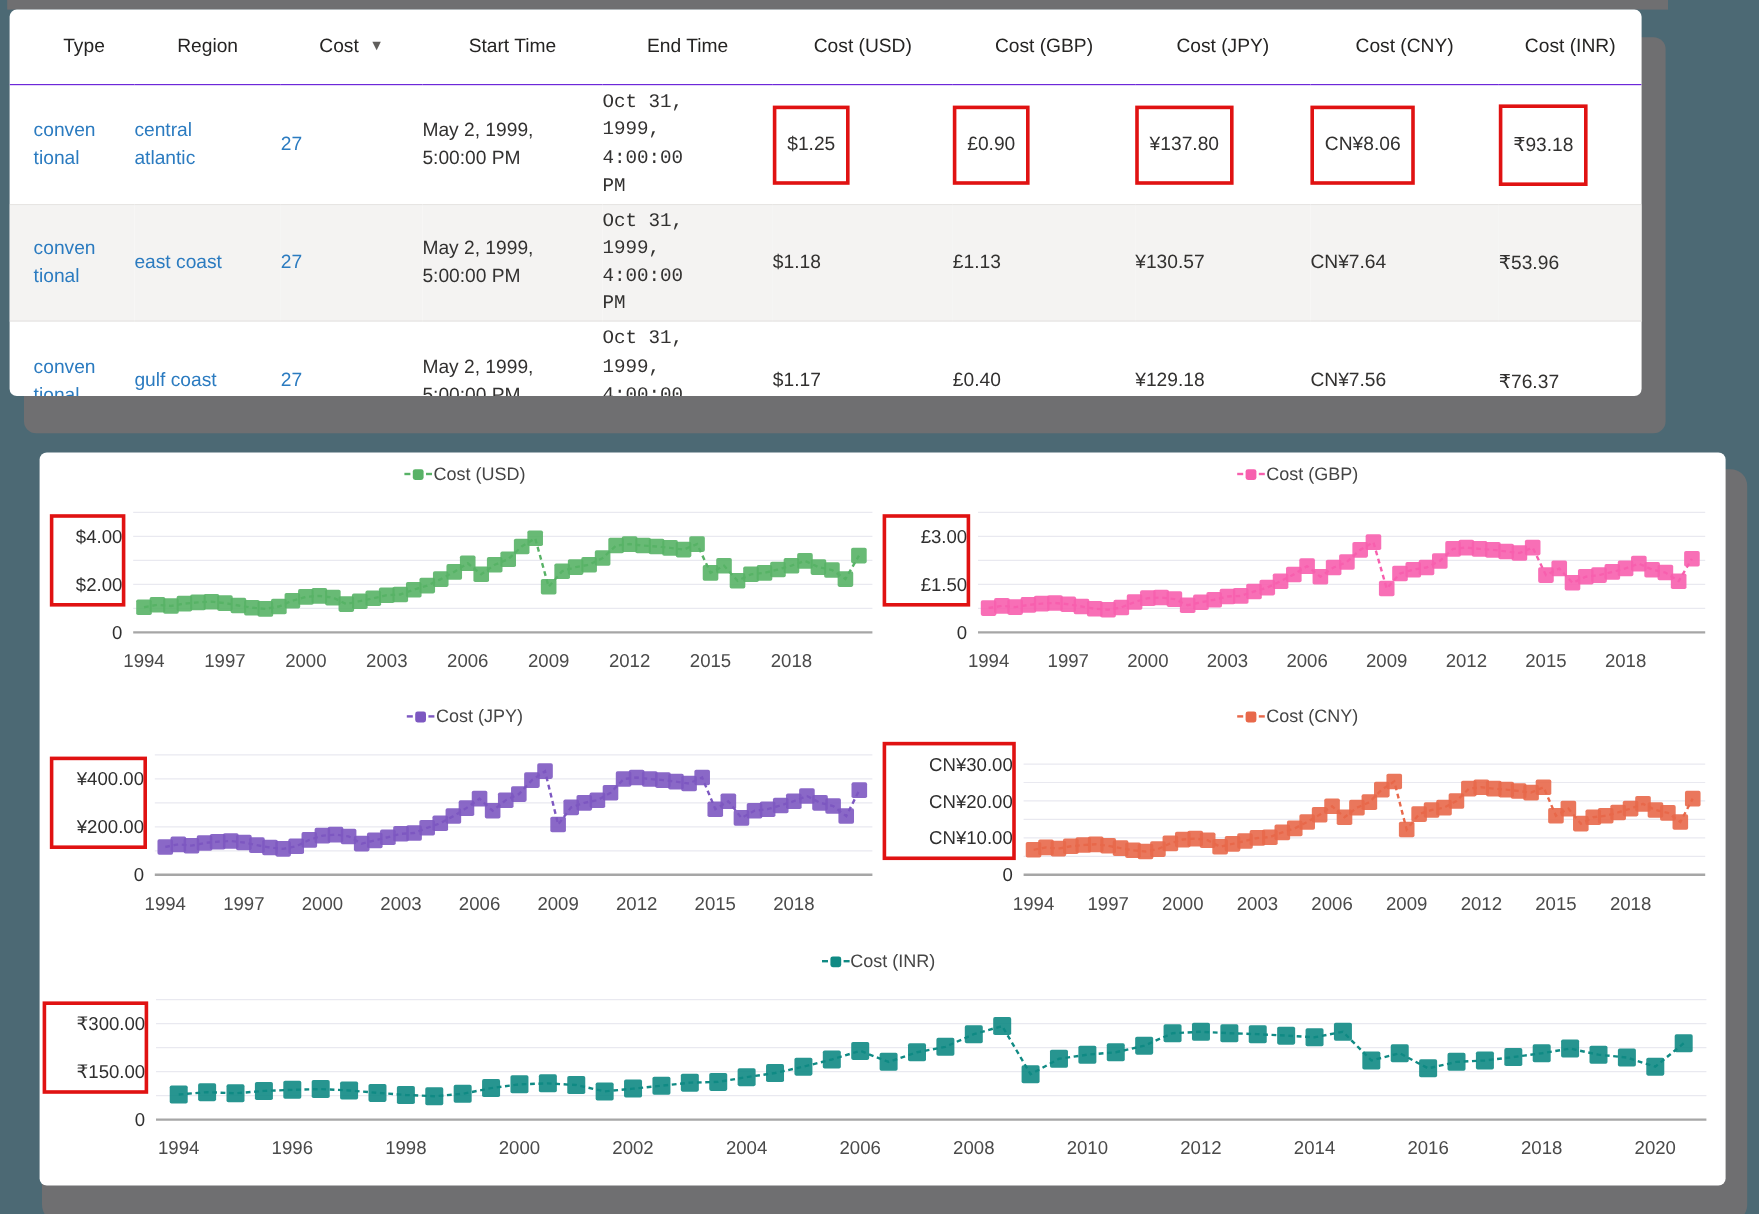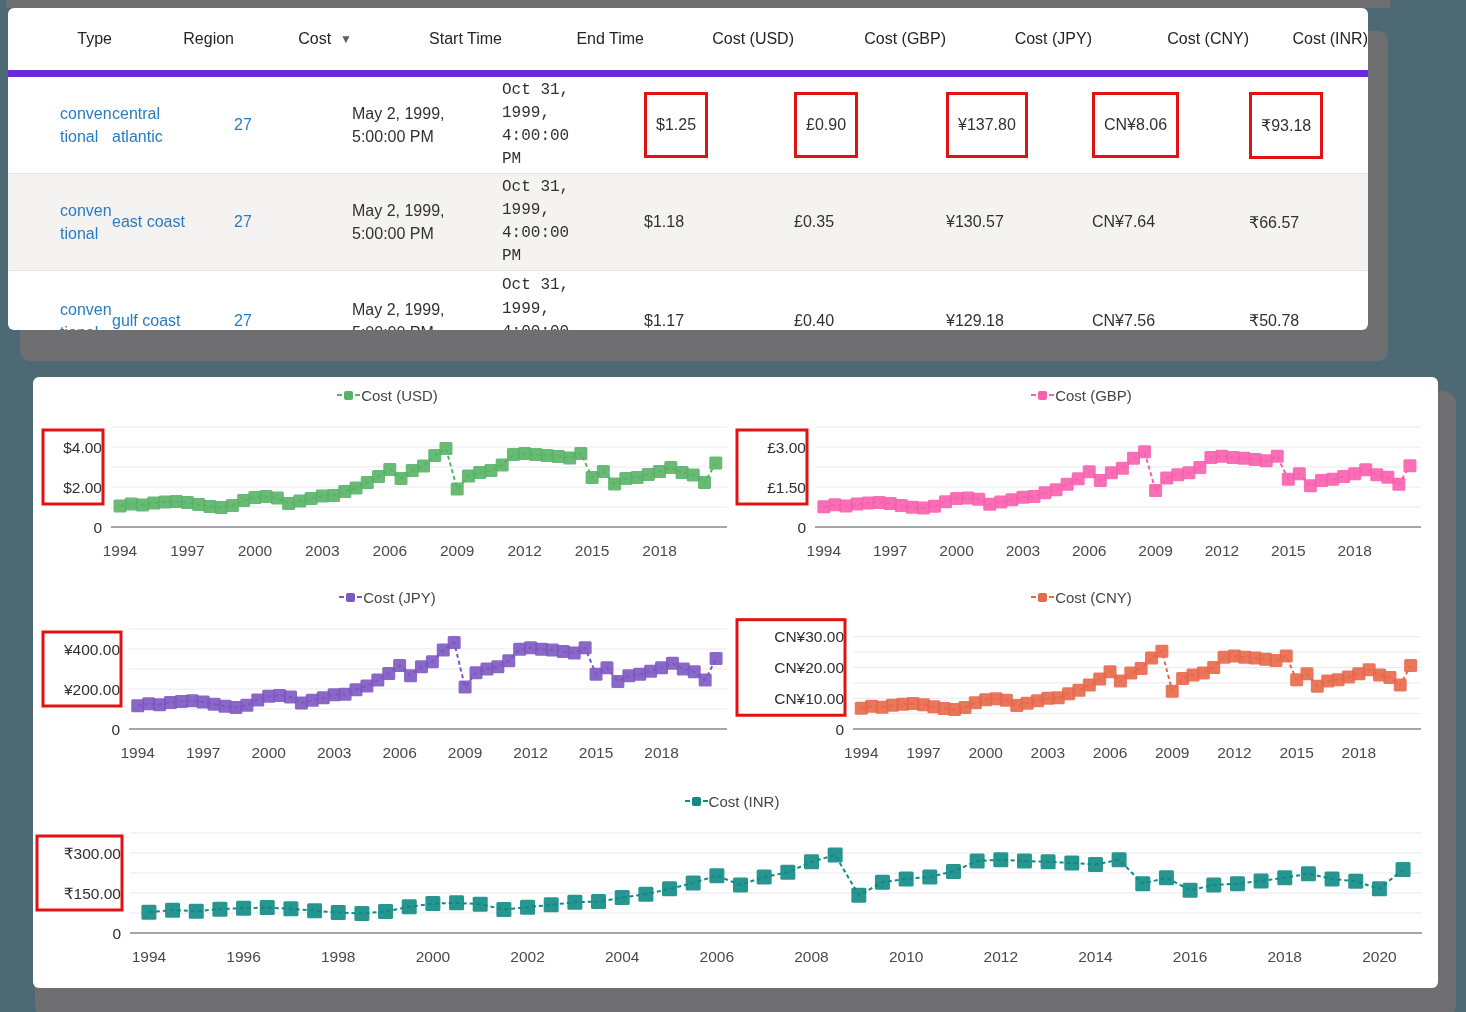--- a/index.html
+++ b/index.html
@@ -12,35 +12,35 @@
   
   .top-band{position:absolute;left:6px;top:0;width:1384px;height:8px;background:#6f6f71;}
   
   .table-panel{
     position:absolute;left:8px;top:8px;width:1360px;height:322px;
     background:#fff;border-radius:6px;overflow:hidden;
     box-shadow:16px 27px 0 4px #6f6f71;
   }
   table.cost-table{border-collapse:collapse;table-layout:fixed;width:1360px;}
   .cost-table th{
-    height:62px;text-align:right;vertical-align:middle;
+    height:62px;text-align:center;vertical-align:middle;
     font-size:16px;font-weight:400;color:#252423;
-    border-bottom:7px solid #6d28d9;padding:0;
+    border-bottom:1px solid #6d28d9;padding:0;
   }
   .cost-table td{
     vertical-align:middle;font-size:16px;color:#323130;padding:0;
   }
   .cost-table tr.r1{height:100px;}
   .cost-table tr.r2{height:97px;background:#f4f3f2;}
   .cost-table tr.r3{height:100px;}
   .cost-table tr.r1 td{border-bottom:1px solid #e7e5e3;}
   .cost-table tr.r2 td{border-bottom:1px solid #e7e5e3;}
   .pad1{padding-left:20px !important;}
   .wrap{display:block;line-height:1.45;}
-  .w-type{max-width:56px;overflow-wrap:anywhere;margin-left:32px;}
+  .w-type{max-width:56px;overflow-wrap:anywhere;}
   .w-region{max-width:84px;}
   .w-start{max-width:112px;}
   .w-end{max-width:92px;font-family:Liberation Mono, monospace;}
   .link{color:#2b7bc0;}
   .sort{font-size:12px;color:#605e5c;margin-left:9px;vertical-align:1px;}
   .hl-box{
     display:inline-block;border:3px solid #e01212;
     padding:21px 9px;min-width:40px;text-align:right;
   }
   
@@ -133,44 +133,44 @@
             <span class="wrap w-region link">east coast</span>
           </td>
         <td><span class="link">27</span></td>
         <td>
             <span class="wrap w-start">May 2, 1999, 5:00:00 PM</span>
           </td>
         <td>
             <span class="wrap w-end">Oct 31, 1999, 4:00:00 PM</span>
           </td>
         <td><span>$1.18</span></td>
-        <td><span>£0.35</span></td>
+        <td><span>£1.13</span></td>
         <td><span>¥130.57</span></td>
         <td><span>CN¥7.64</span></td>
-        <td><span>₹66.57</span></td>
+        <td><span>₹53.96</span></td>
       </tr>
       <tr class="r3">
         <td class="pad1">
             <span class="wrap w-type link">conventional</span>
           </td>
         <td>
             <span class="wrap w-region link">gulf coast</span>
           </td>
         <td><span class="link">27</span></td>
         <td>
             <span class="wrap w-start">May 2, 1999, 5:00:00 PM</span>
           </td>
         <td>
             <span class="wrap w-end">Oct 31, 1999, 4:00:00 PM</span>
           </td>
         <td><span>$1.17</span></td>
         <td><span>£0.40</span></td>
         <td><span>¥129.18</span></td>
         <td><span>CN¥7.56</span></td>
-        <td><span>₹50.78</span></td>
+        <td><span>₹76.37</span></td>
       </tr>
     </tbody>
   </table>
 </div>
 
 <div class="chart-panel">
 
   <div class="chart" id="chart-usd">
     <div class="legend">
       <span class="legend-icon" style="color: rgb(88, 178, 102);"></span>

